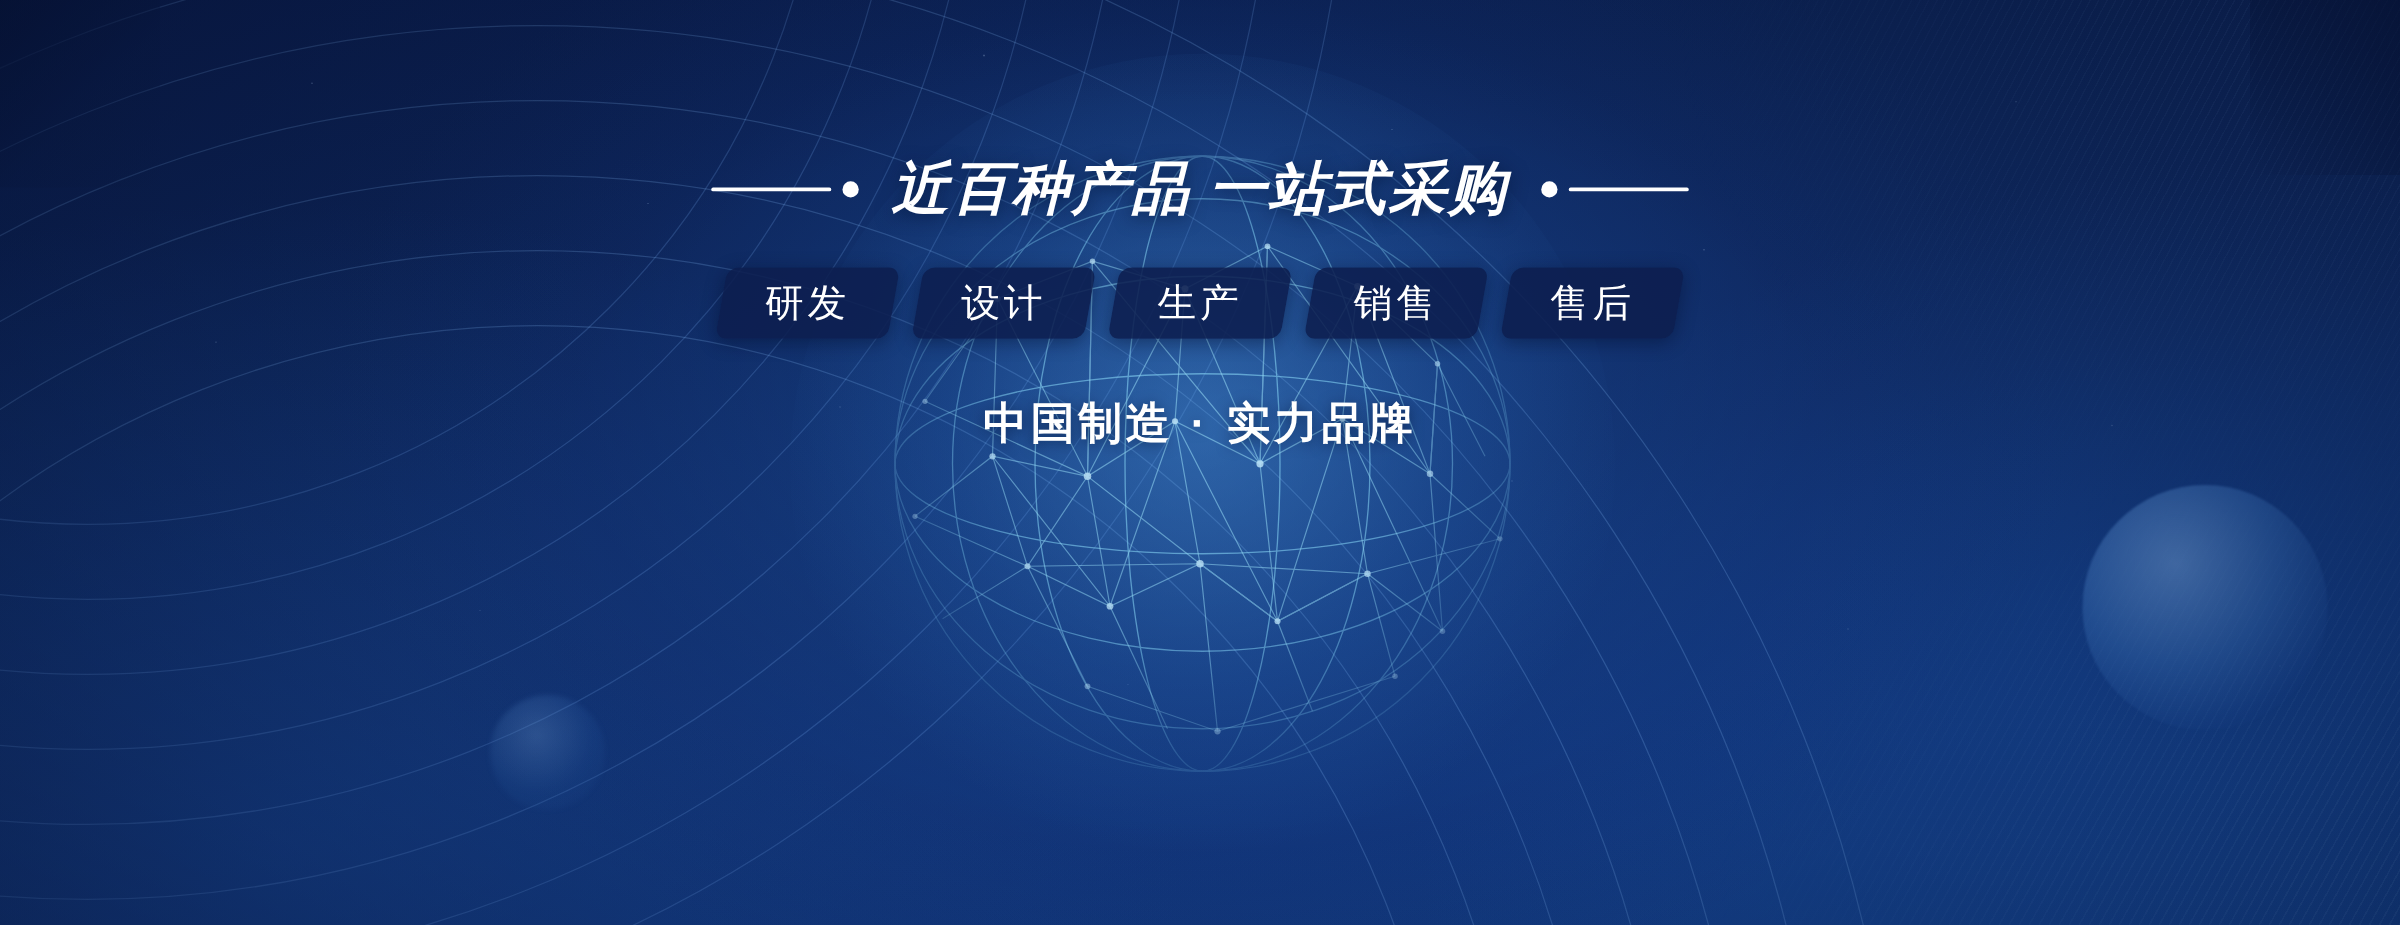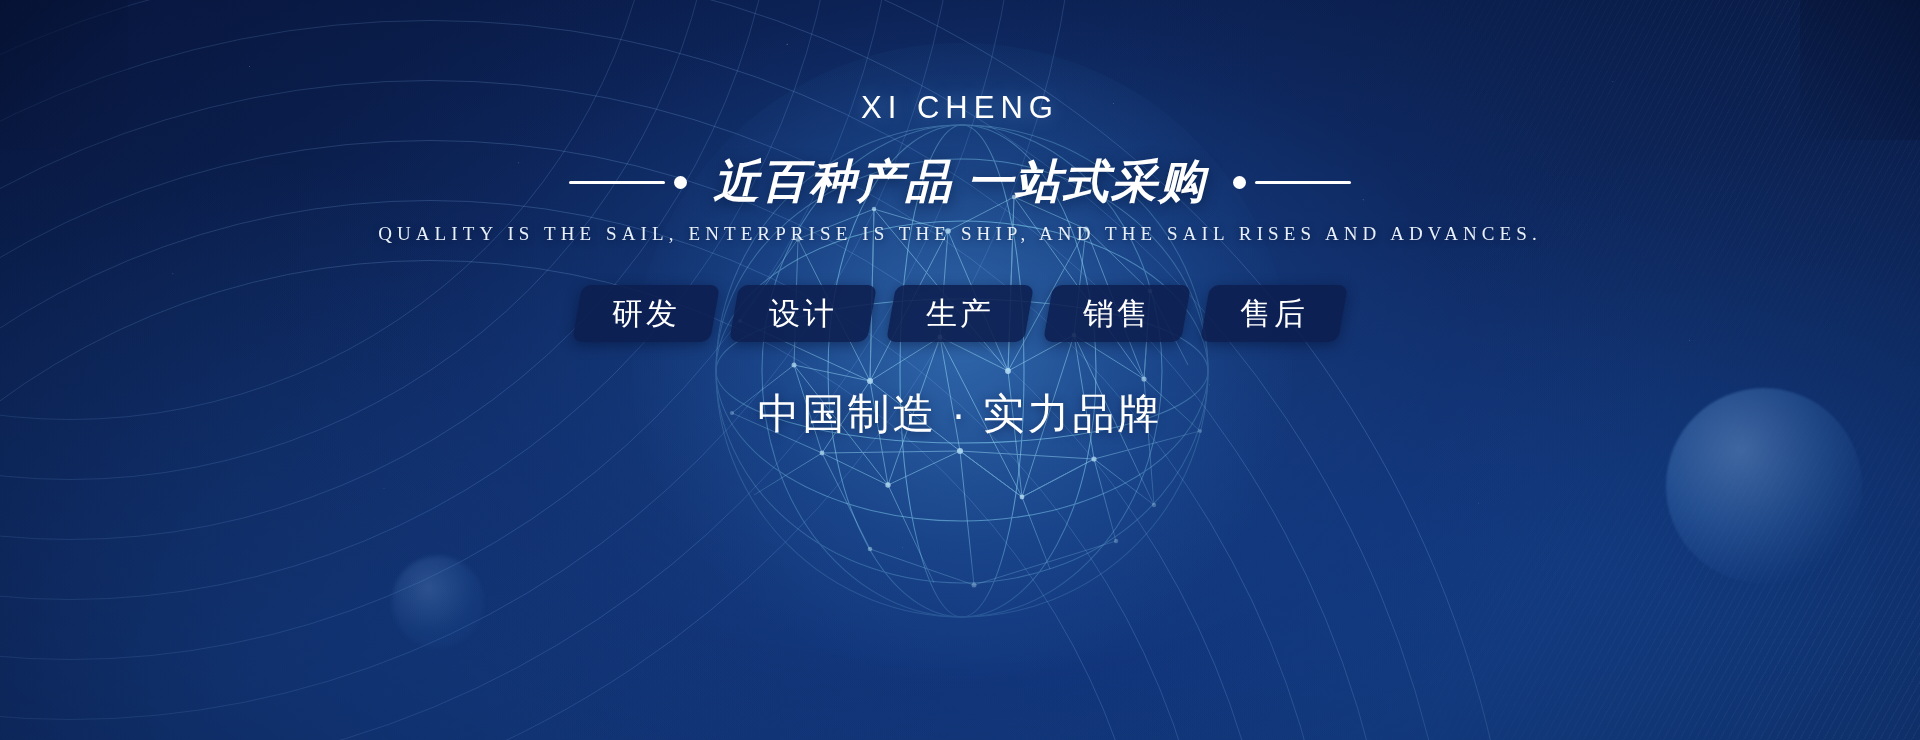--- a/index.html
+++ b/index.html
@@ -183,22 +183,22 @@
     font-size:31px;
     font-weight:400;
     letter-spacing:3px;
     line-height:1;
     white-space:nowrap;
   }
 
   .footline{
     margin-top:44px;
     color:#ffffff;
-    font-size:42px;
-    font-weight:400;
+    font-size:35px;
+    font-weight:700;
     letter-spacing:3px;
     white-space:nowrap;
     text-shadow:0 2px 10px rgba(3,18,52,.55);
   }
   .footline .sep{ padding:0 14px; }
 </style>
 </head>
 <body>
 
 <div class="banner">
@@ -299,36 +299,34 @@
       </g>
     </svg>
   </div>
 
   <div class="corner-wedge"></div>
   <div class="corner-wedge-r"></div>
   <div class="vignette"></div>
 
   <div class="content">
 
-    <div class="brand-en">XI CHENG</div>
 
     <div class="subline">
       <div class="deco deco-left">
         <div class="bar"></div>
         <div class="dot"></div>
       </div>
       <div class="subtitle">近百种产品 一站式采购</div>
       <div class="deco deco-right">
         <div class="dot"></div>
         <div class="bar"></div>
       </div>
     </div>
 
 
-    <div class="tagline">QUALITY IS THE SAIL, ENTERPRISE IS THE SHIP, AND THE SAIL RISES AND ADVANCES.</div>
 
     <div class="pills">
       <div class="pill">
         <span>研发</span>
       </div>
       <div class="pill">
         <span>设计</span>
       </div>
       <div class="pill">
         <span>生产</span>

